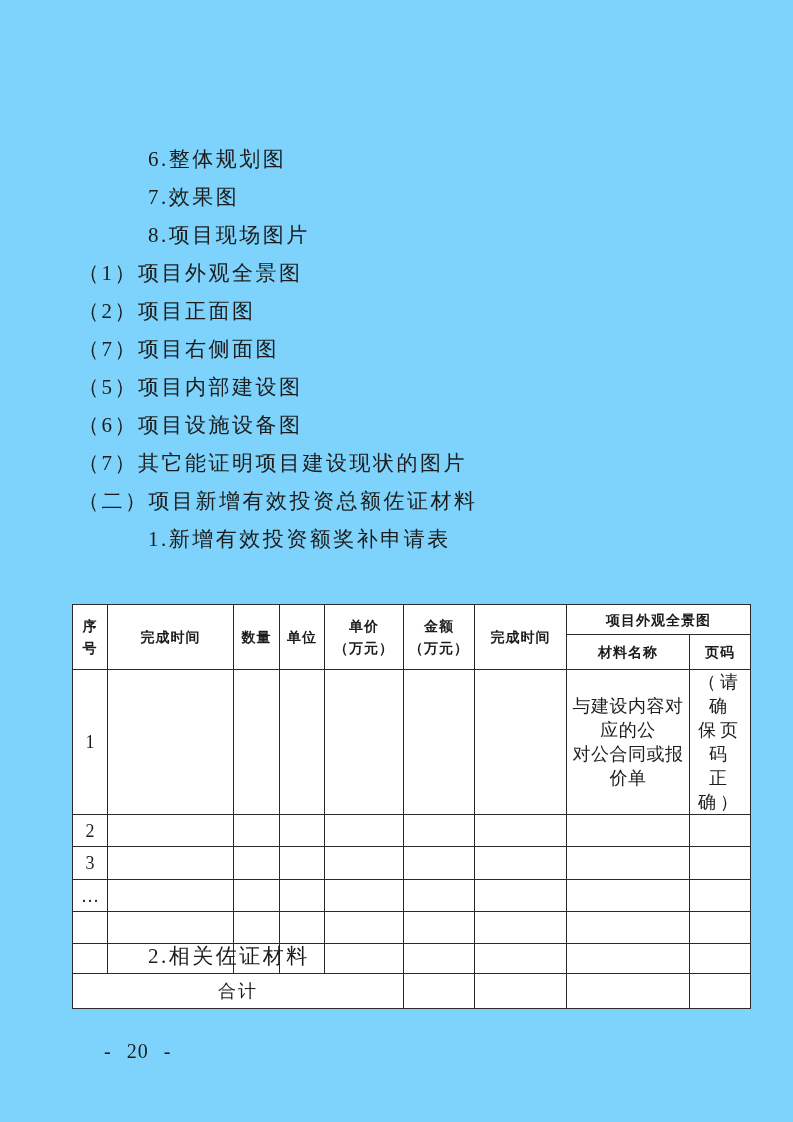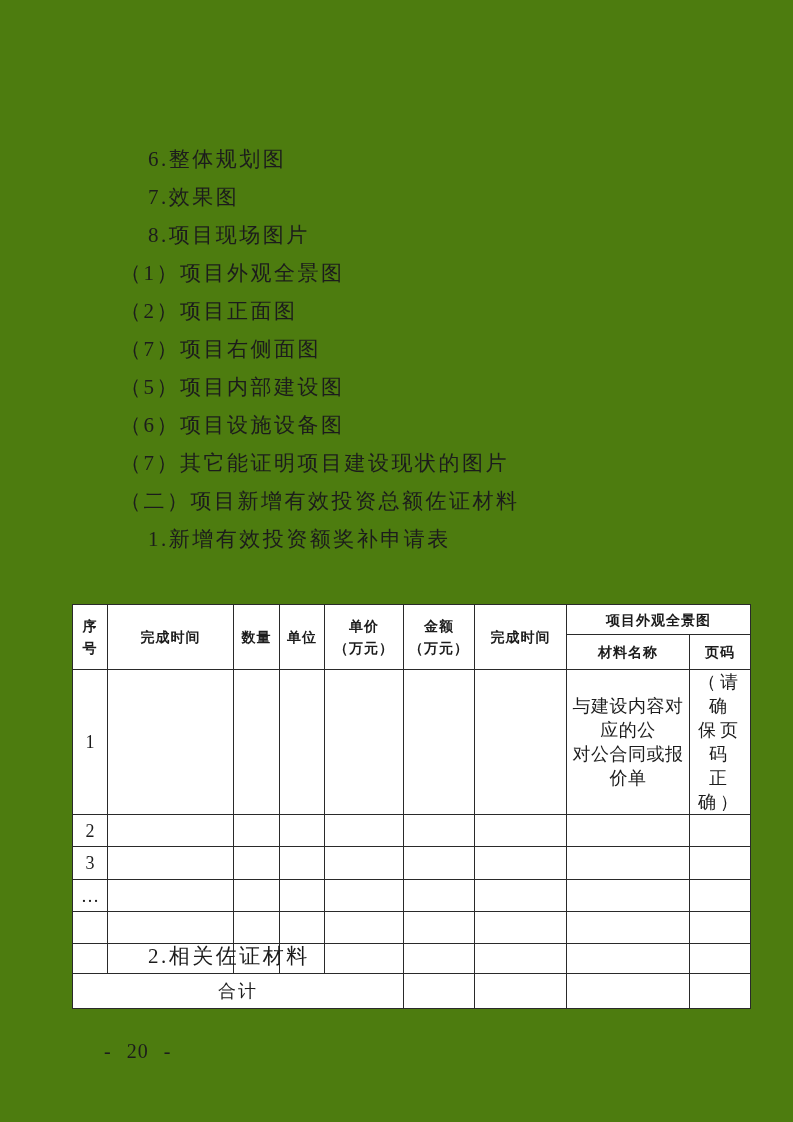--- a/index.html
+++ b/index.html
@@ -1,34 +1,34 @@
 <!DOCTYPE html>
 <html><head>
 <meta charset="utf-8">
 <style>
   html,body { margin:0; padding:0; background:#888; }
   .page {
     position:relative;
     width:793px; height:1122px;
     margin:0 auto;
-    background:#4d7c0f;
+    background:#7dd3fc;
     font-family:"Liberation Serif", serif;
     color:#1c1c1c;
     overflow:hidden;
   }
   
   .textflow {
     position:absolute;
     top:140px; left:0; width:100%;
   }
   .line {
     height:38px; line-height:38px;
     font-size:21px;
     letter-spacing:2.5px;
-    padding-left:120px;
+    padding-left:78px;
     white-space:nowrap;
   }
   .line.num { padding-left:148px; }
   
   table.apply-table {
     position:absolute;
     left:72px; top:604px;
     width:678px;
     border-collapse:collapse;
     table-layout:fixed;

